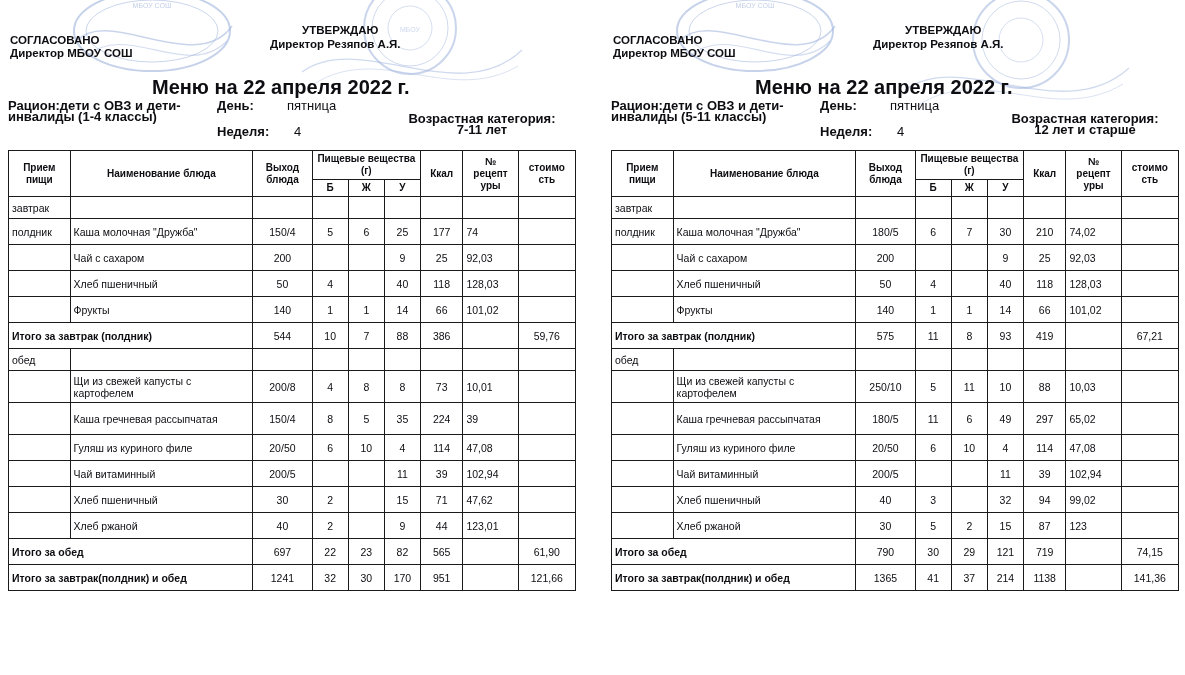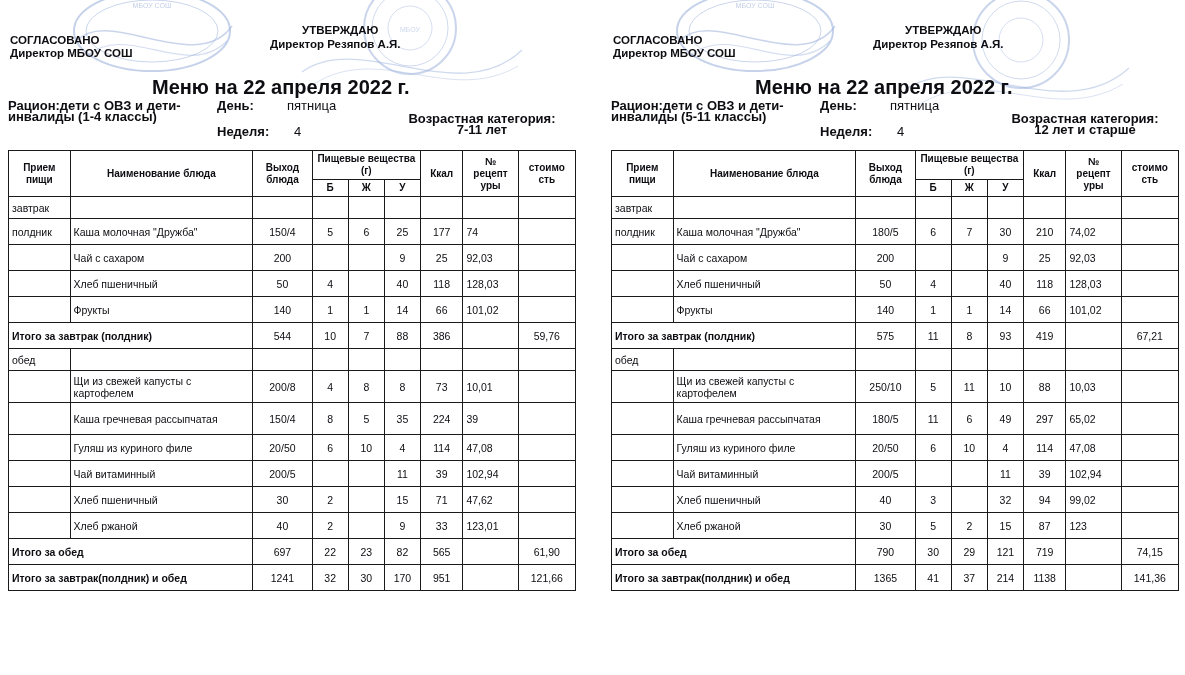--- a/index.html
+++ b/index.html
@@ -292,21 +292,21 @@
           <td class="c-rec">47,62</td>
           <td class="c-price"></td>
         </tr>
         <tr class="row-h">
           <td class="c-meal"></td>
           <td class="c-dish">Хлеб ржаной</td>
           <td class="c-out">40</td>
           <td class="c-n">2</td>
           <td class="c-n"></td>
           <td class="c-n">9</td>
-          <td class="c-kcal">33</td>
+          <td class="c-kcal">44</td>
           <td class="c-rec">123,01</td>
           <td class="c-price"></td>
         </tr>
         <tr class="row-h total">
           <td class="c-meal" colspan="2">Итого за обед</td>
           <td class="c-out">697</td>
           <td class="c-n">22</td>
           <td class="c-n">23</td>
           <td class="c-n">82</td>
           <td class="c-kcal">565</td>

